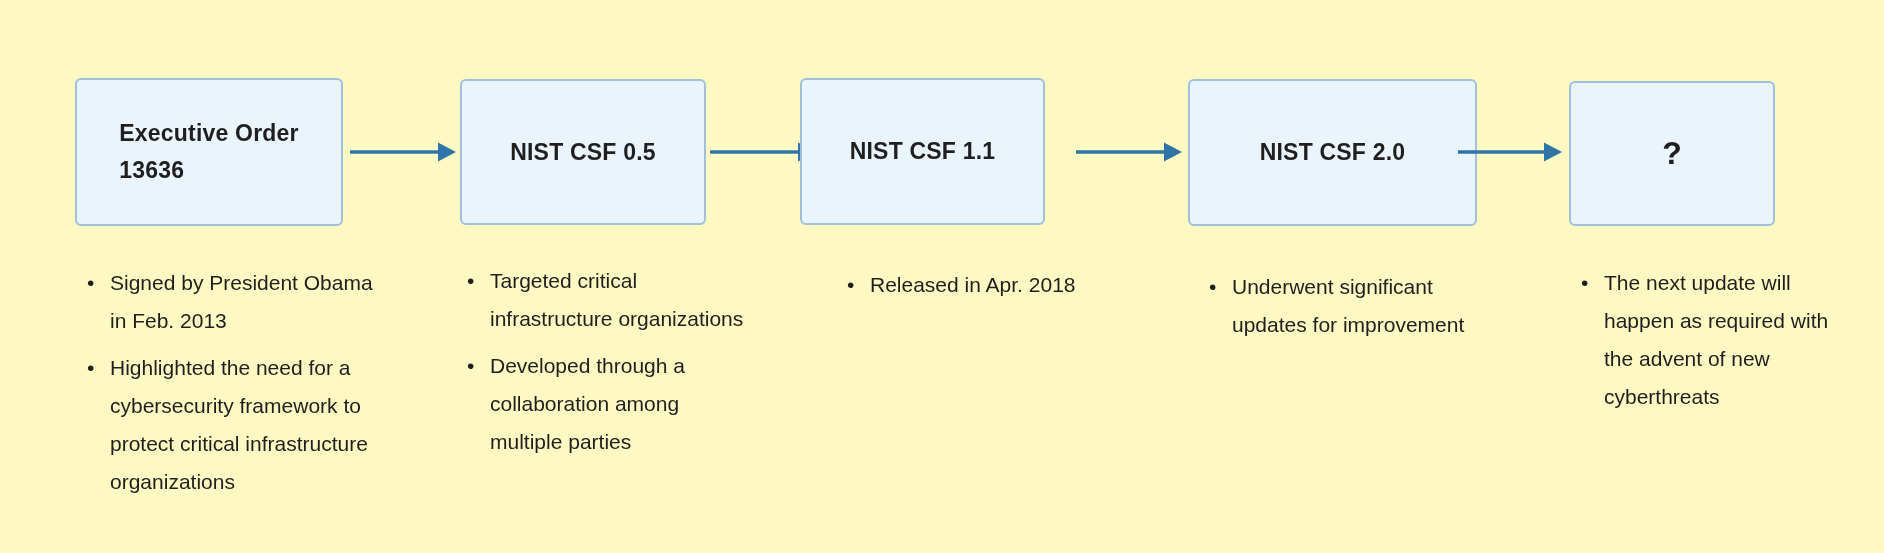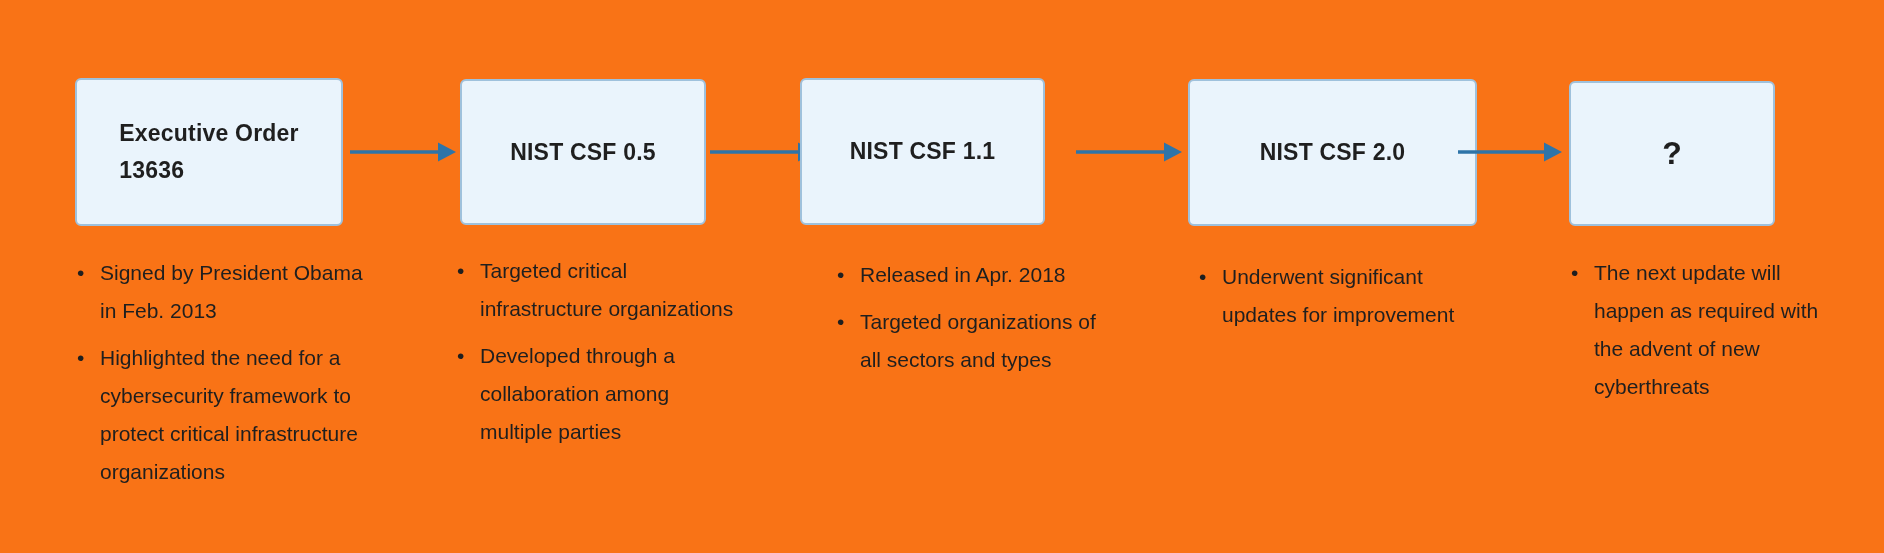--- a/index.html
+++ b/index.html
@@ -6,21 +6,21 @@
     margin: 0;
     padding: 0;
     background: #ffffff;
     font-family: "Liberation Sans", sans-serif;
     color: var(--text, #1f1f1f);
   }
   .canvas {
     position: relative;
     width: 1884px;
     height: 553px;
-    background: #f97316;
+    background: #fef9c3;
     overflow: hidden;
   }
   .stage-box {
     position: absolute;
     box-sizing: border-box;
     background: var(--box-fill, #eaf4fc);
     border: 2px solid var(--box-border, #9fc1dc);
     border-radius: 6px;
     display: flex;
     align-items: center;
@@ -53,21 +53,21 @@
     height: 28px;
     color: var(--arrow, #2e74a8);
   }
   .arrow1 { left: 348px;  width: 108px; }
   .arrow2 { left: 708px;  width: 108px; }
   .arrow3 { left: 1074px; width: 108px; }
   .arrow4 { left: 1456px; width: 106px; }
 
   .bullets {
     position: absolute;
-    margin: 6px;
+    margin: 16px;
     padding: 0;
     list-style: none;
   }
   .list1 { left: 64px;   top: 248px; width: 345px; }
   .list2 { left: 444px;  top: 246px; width: 340px; }
   .list3 { left: 824px;  top: 250px; width: 340px; }
   .list4 { left: 1186px; top: 252px; width: 330px; }
   .list5 { left: 1558px; top: 248px; width: 315px; }
 
   .bullets li {
@@ -147,22 +147,20 @@
   <ul class="bullets list2">
     <li><span class="bullet-text">Targeted critical
 infrastructure organizations</span></li>
     <li><span class="bullet-text">Developed through a
 collaboration among
 multiple parties</span></li>
   </ul>
 
   <ul class="bullets list3">
     <li><span class="bullet-text">Released in Apr. 2018</span></li>
-    <li><span class="bullet-text">Targeted organizations of
-all sectors and types</span></li>
   </ul>
 
   <ul class="bullets list4">
     <li><span class="bullet-text">Underwent significant
 updates for improvement</span></li>
   </ul>
 
   <ul class="bullets list5">
     <li><span class="bullet-text">The next update will
 happen as required with

